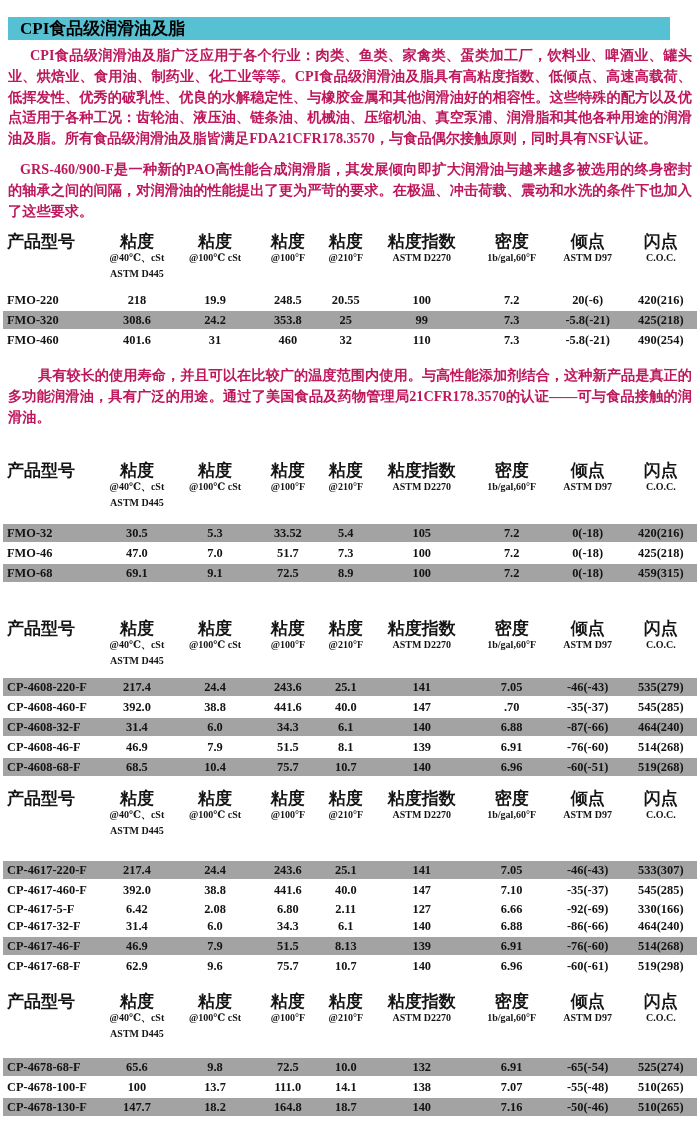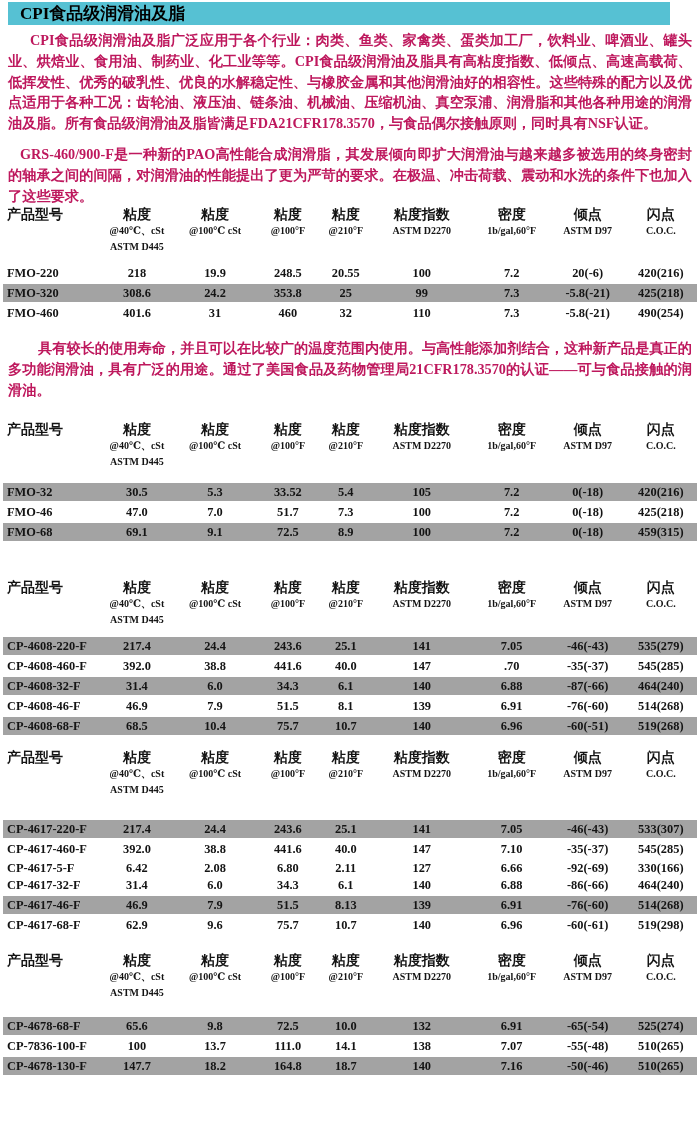--- a/index.html
+++ b/index.html
@@ -4,21 +4,21 @@
 <style>
   html, body { margin: 0; padding: 0; }
   body {
     width: 700px; height: 1134px;
     background: #ffffff;
     overflow: hidden;
     font-family: "Liberation Serif", "DejaVu Serif", serif;
     font-weight: bold;
     color: #141414;
   }
-  .page { padding-top: 2px; }
+  .page { padding-top: 17px; }
 
   
   .bar {
     background: #56c1d3;
     height: 23px;
     margin: 0 30px 5px 8px;
     padding-left: 12px;
     display: flex; align-items: center;
     font-size: 17px; font-weight: bold; color: #000;
     margin-bottom: 5px;
@@ -26,28 +26,28 @@
 
   
   .para {
     margin: 0 8px 10px 8px;
     font-size: 14.2px;
     line-height: 20.8px;
     text-align: justify;
     color: #be185d;
   }
   .p1 { text-indent: 22px; }
-  .p2 { text-indent: 12px; margin-bottom: 0; }
-  .p3 { text-indent: 30px; margin-bottom: 20px; }
+  .p2 { text-indent: 12px; margin-bottom: 12px; }
+  .p3 { text-indent: 30px; margin-bottom: 34px; }
 
   
   .ptable { margin: 0 3px; }
   .thead { display: flex; }
   .hcol { text-align: center; }
-  .hcol .l1 { font-size: 14px; height: 17px; line-height: 17px; }
+  .hcol .l1 { font-size: 17px; height: 17px; line-height: 17px; }
   .hcol .l2, .hcol .l3 { font-size: 10px; height: 16px; line-height: 15px; }
   .hcol.c0 { text-align: left; padding-left: 4px; box-sizing: border-box; }
 
   .trow {
     display: flex; align-items: center;
     height: 18px; margin-bottom: 2px;
     font-size: 12.4px;
   }
   .trow.hl { background: #a3a3a3; }
   .cell { text-align: center; line-height: 18px; }
@@ -491,21 +491,21 @@
           <span class="cell c1">65.6</span>
           <span class="cell c2">9.8</span>
           <span class="cell c3">72.5</span>
           <span class="cell c4">10.0</span>
           <span class="cell c5">132</span>
           <span class="cell c6">6.91</span>
           <span class="cell c7">-65(-54)</span>
           <span class="cell c8">525(274)</span>
         </div>
         <div class="trow">
-          <span class="cell c0">CP-7836-100-F</span>
+          <span class="cell c0">CP-4678-100-F</span>
           <span class="cell c1">100</span>
           <span class="cell c2">13.7</span>
           <span class="cell c3">111.0</span>
           <span class="cell c4">14.1</span>
           <span class="cell c5">138</span>
           <span class="cell c6">7.07</span>
           <span class="cell c7">-55(-48)</span>
           <span class="cell c8">510(265)</span>
         </div>
         <div class="trow hl">

